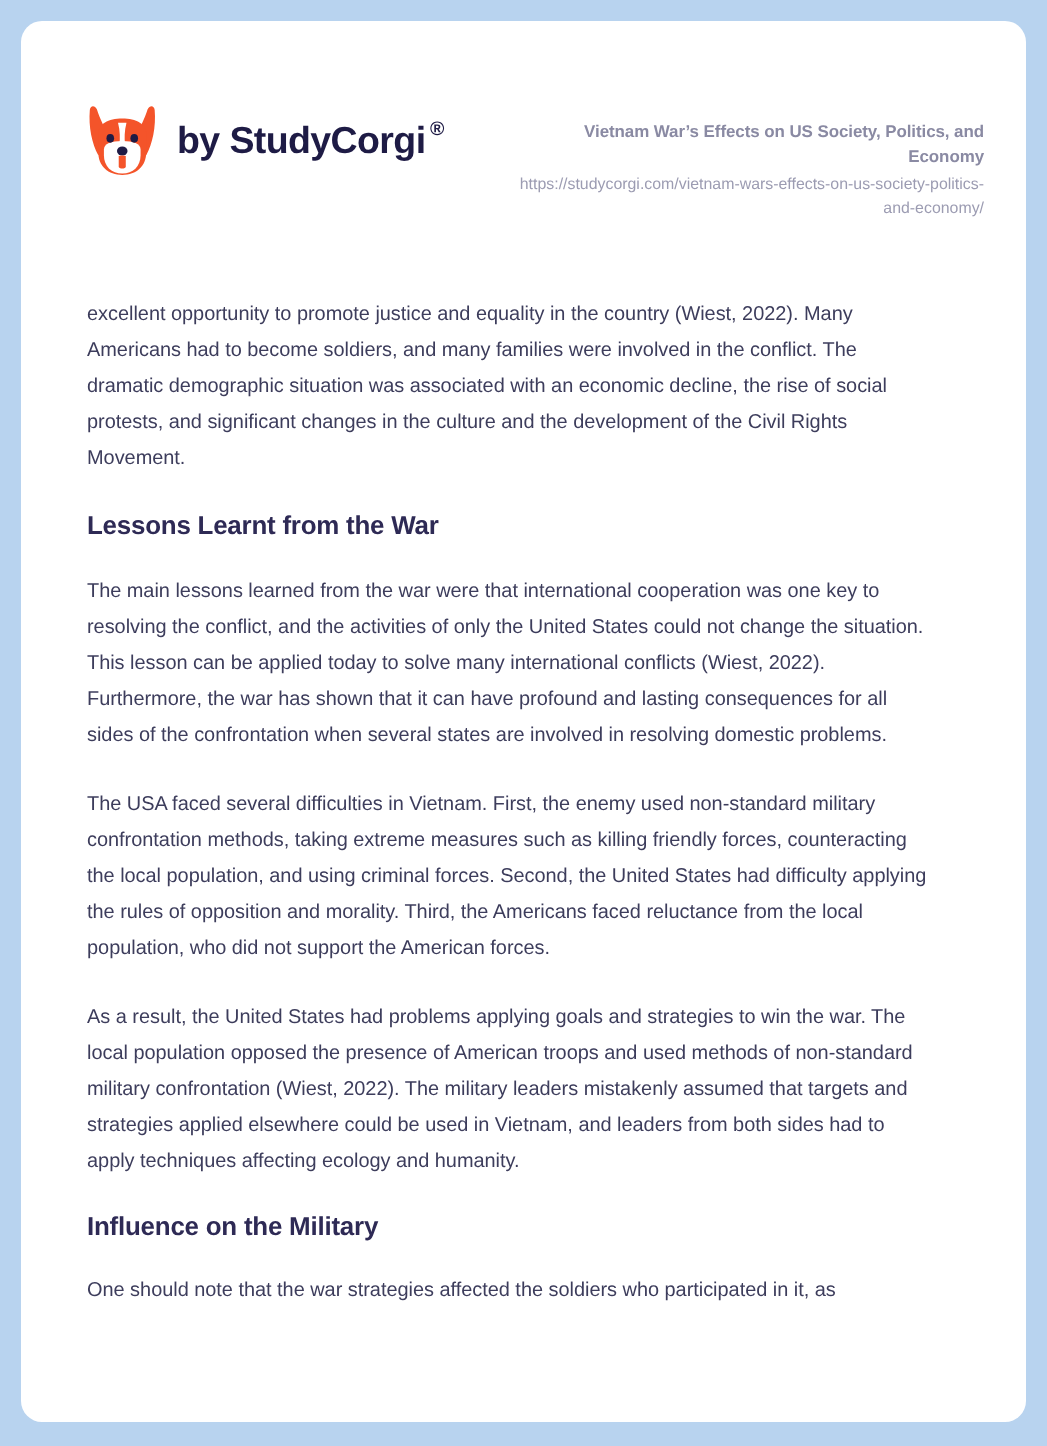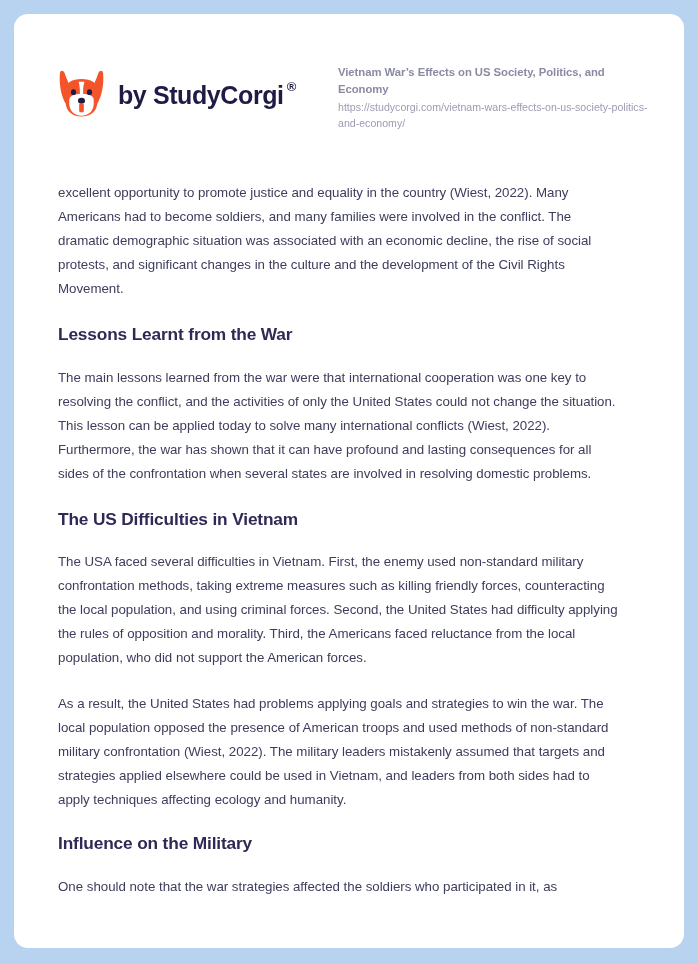--- a/index.html
+++ b/index.html
@@ -64,22 +64,23 @@
     font-size: 13px;
     font-weight: bold;
     color: #1e1b45;
     vertical-align: super;
     margin-left: 3px;
     position: relative;
     top: -3px;
   }
 
   .doc-meta {
+    text-align: right;
     max-width: 318px;
-    margin-top: 0;
+    margin-top: 16px;
   }
 
   .doc-title {
     font-size: 11.3px;
     font-weight: bold;
     color: #8a8aa3;
     line-height: 1.48;
     margin: 0 0 3px 0;
     letter-spacing: -0.05px;
   }
@@ -164,21 +165,20 @@
   </div>
 
   <div class="doc-body">
 
     <p>excellent opportunity to promote justice and equality in the country (Wiest, 2022). Many Americans had to become soldiers, and many families were involved in the conflict. The dramatic demographic situation was associated with an economic decline, the rise of social protests, and significant changes in the culture and the development of the Civil Rights Movement.</p>
 
     <h2 class="first-heading">Lessons Learnt from the War</h2>
 
     <p>The main lessons learned from the war were that international cooperation was one key to resolving the conflict, and the activities of only the United States could not change the situation. This lesson can be applied today to solve many international conflicts (Wiest, 2022). Furthermore, the war has shown that it can have profound and lasting consequences for all sides of the confrontation when several states are involved in resolving domestic problems.</p>
 
-    <h2>The US Difficulties in Vietnam</h2>
 
     <p>The USA faced several difficulties in Vietnam. First, the enemy used non-standard military confrontation methods, taking extreme measures such as killing friendly forces, counteracting the local population, and using criminal forces. Second, the United States had difficulty applying the rules of opposition and morality. Third, the Americans faced reluctance from the local population, who did not support the American forces.</p>
 
     <p class="tight">As a result, the United States had problems applying goals and strategies to win the war. The local population opposed the presence of American troops and used methods of non-standard military confrontation (Wiest, 2022). The military leaders mistakenly assumed that targets and strategies applied elsewhere could be used in Vietnam, and leaders from both sides had to apply techniques affecting ecology and humanity.</p>
 
     <h2>Influence on the Military</h2>
 
     <p>One should note that the war strategies affected the soldiers who participated in it, as</p>
 
   </div>

